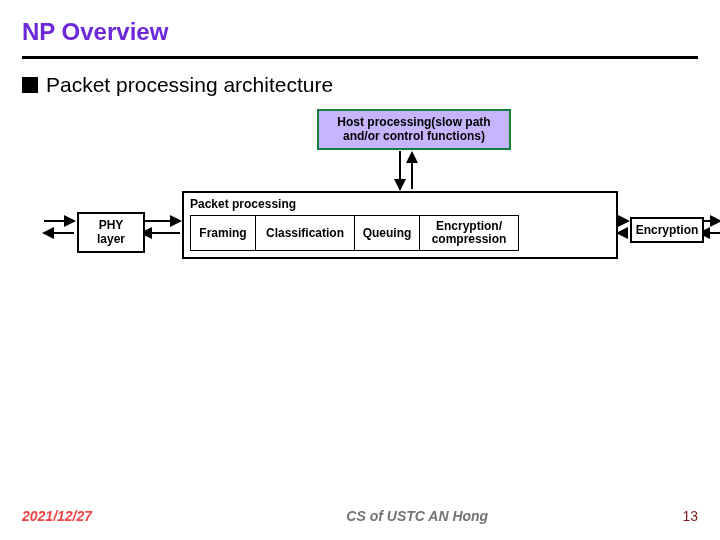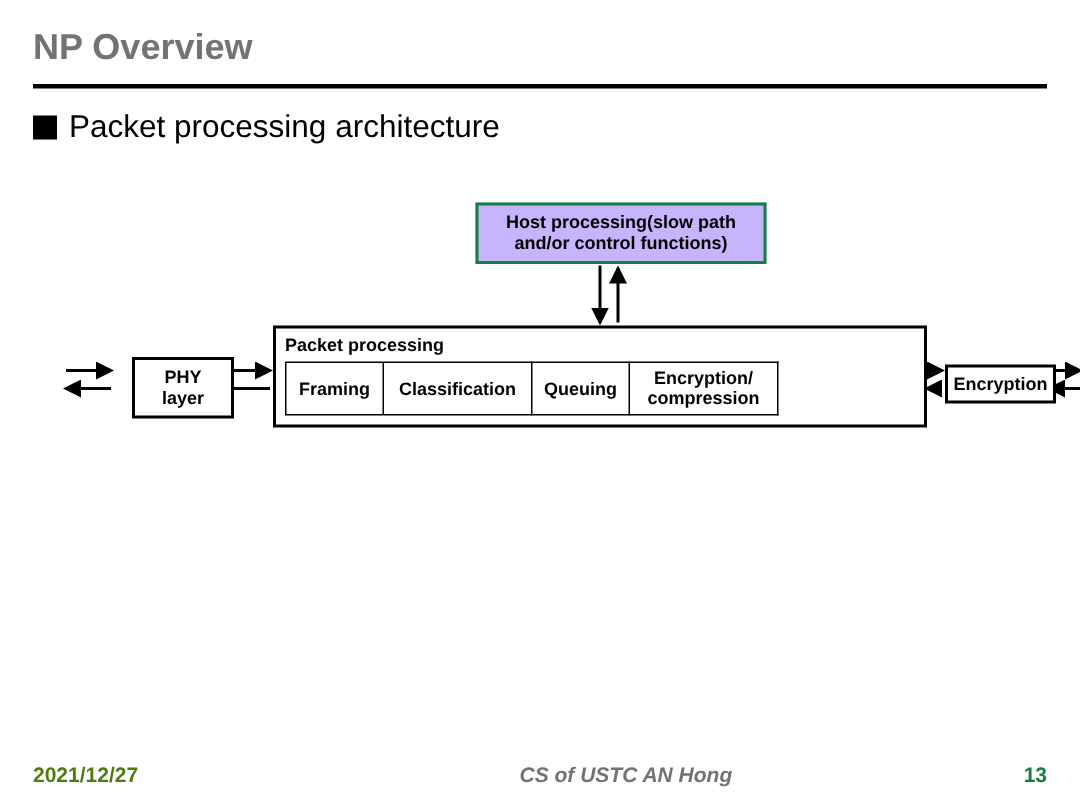--- a/index.html
+++ b/index.html
@@ -14,32 +14,32 @@
   }
   .slide {
     padding: 18px 22px;
     position: relative;
     height: 100%;
     box-sizing: border-box;
   }
   .title {
     font-size: 24px;
     font-weight: bold;
-    color: #737373;
+    color: #6d28d9;
     margin-bottom: 10px;
   }
   .divider {
     border: none;
     border-top: 3px solid black;
     margin: 0 0 14px 0;
   }
   .subtitle-row {
     display: flex;
     align-items: center;
-    margin-bottom: 38px;
+    margin-bottom: 12px;
   }
   .bullet {
     width: 16px;
     height: 16px;
     background: black;
     margin-right: 8px;
   }
   .subtitle {
     font-size: 21px;
     font-weight: normal;
@@ -88,21 +88,21 @@
     text-align: center;
     padding: 4px 3px;
     display: flex;
     align-items: center;
     justify-content: center;
     line-height: 1.1;
   }
   .cell + .cell { border-left: none; }
   .phylayer {
     position: absolute;
-    left: 66px;
+    left: 55px;
     top: 103px;
     width: 60px;
     border: 2px solid black;
     font-size: 12px;
     font-weight: bold;
     text-align: center;
     padding: 4px 2px;
     line-height: 1.2;
     background: white;
   }
@@ -120,23 +120,23 @@
   }
   .footer {
     position: absolute;
     bottom: 16px;
     left: 22px;
     right: 22px;
     display: flex;
     justify-content: space-between;
     font-size: 14px;
   }
-  .date { color: #4d7c0f; font-weight: bold; }
+  .date { color: #ef4444; font-weight: bold; font-style: italic; }
   .center { color: #737373; font-weight: bold; font-style: italic; flex:1; text-align:center; padding-left:60px;}
-  .pagenum { color: #15803d; font-weight: bold; }
+  .pagenum { color: #7f1d1d; font-weight: normal; }
   svg.connectors {
     position: absolute;
     left: 0; top: 0;
     width: 720px;
     height: 300px;
     pointer-events: none;
   }
 </style>
 </head>
 <body>

